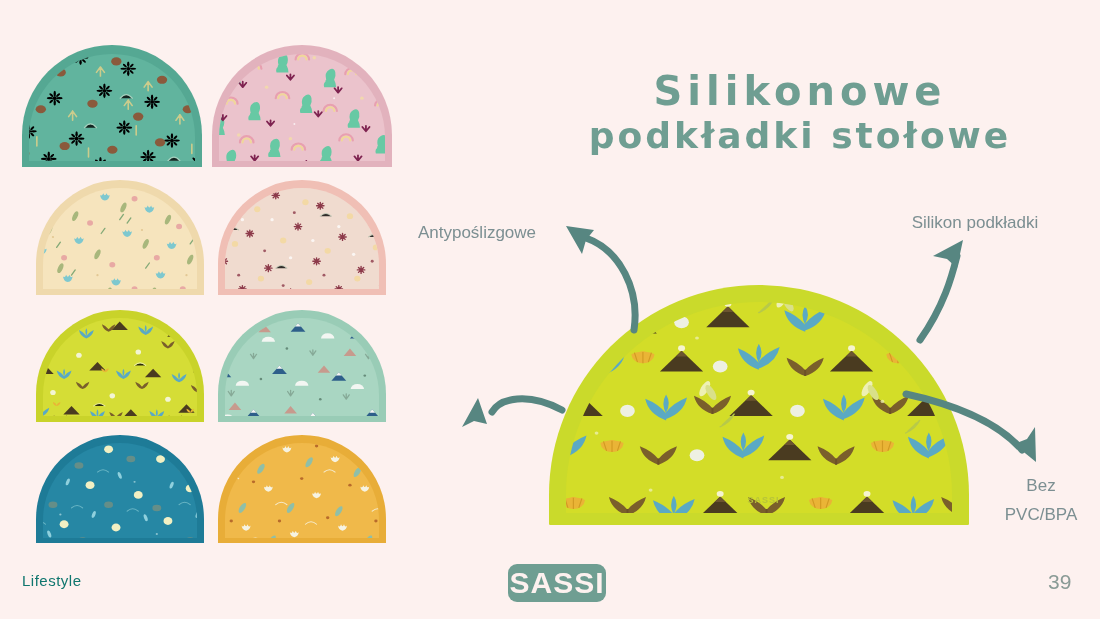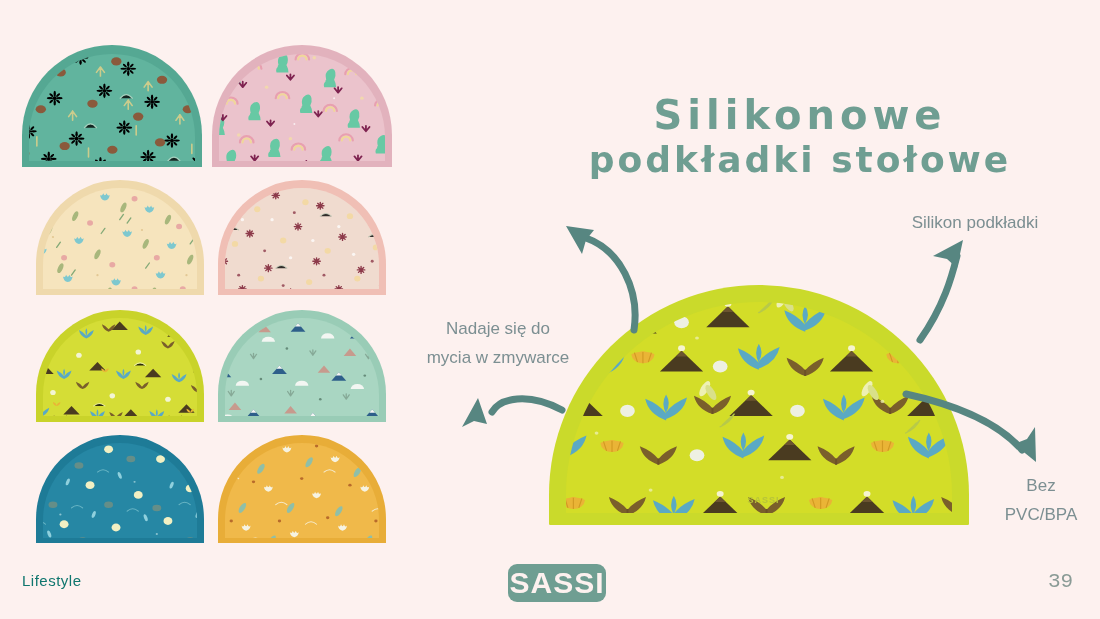--- a/index.html
+++ b/index.html
@@ -574,21 +574,21 @@
               <circle cx="86" cy="8" r=".9"></circle>
           </g>
           <g stroke="#f6f3e2" stroke-width=".6" opacity=".85" stroke-linecap="round" fill="none">
             <path d="M10 28q3-3 6 0M36 44q3-3 6 0M62 24q3-3 6 0M88 48q3-3 6 0M22 66q3-3 6 0M52 56q3-3 6 0"></path>
           </g>
         </svg>
       </div>
     </div>
   </div>
 
-  <div class="title" style="left:540px;top:68px;width:520px;margin-top:24px;">
+  <div class="title" style="left:540px;top:68px;width:520px;">
     <span class="l1">Silikonowe</span>
     <span class="l2">podkładki stołowe</span>
   </div>
 
   <div class="mat" style="left:549px;top:285px;width:420px;height:240px;">
     <div class="disc" style="background:#cada2b;">
       <div class="inner" style="background:#d3dd28;">
         <svg class="pat" viewBox="0 0 120 80" preserveAspectRatio="none">
           <defs>
             <g id="volcano">
@@ -699,30 +699,29 @@
       <path d="M906 394 C 952 404, 996 420, 1022 450"></path>
     </g>
     <g fill="#578681">
       <path d="M566 226 l28 4 -8 10 -4 14 z"></path>
       <path d="M478 398 l9 26 -13 -3 -12 6 z"></path>
       <path d="M963 240 l-6 28 -10 -9 -14 -3 z"></path>
       <path d="M1036 462 l-22 -18 13 -5 8 -12 z"></path>
     </g>
   </svg>
 
-
-  <div class="callout" style="left:400px;top:315px;width:196px;">Nadaje się do
-mycia w zmywarce</div>
+  <div class="callout" style="left:382px;top:219px;width:190px;">Antypoślizgowe</div>
+
 
   <div class="callout" style="left:880px;top:209px;width:190px;">Silikon podkładki</div>
 
   <div class="callout" style="left:985px;top:472px;width:112px;">Bez
 PVC/BPA</div>
 
   <div class="footer-text" style="left:22px;top:572px;">Lifestyle</div>
 
   <div class="logo" style="left:508px;top:564px;width:98px;height:38px;">
     <span>SASSI</span>
   </div>
 
-  <div class="pagenum" style="left:1048px;top:570px;font-family:Liberation Mono, monospace;">39</div>
+  <div class="pagenum" style="left:1048px;top:570px;">39</div>
 
 </div>
 
 </body></html>

